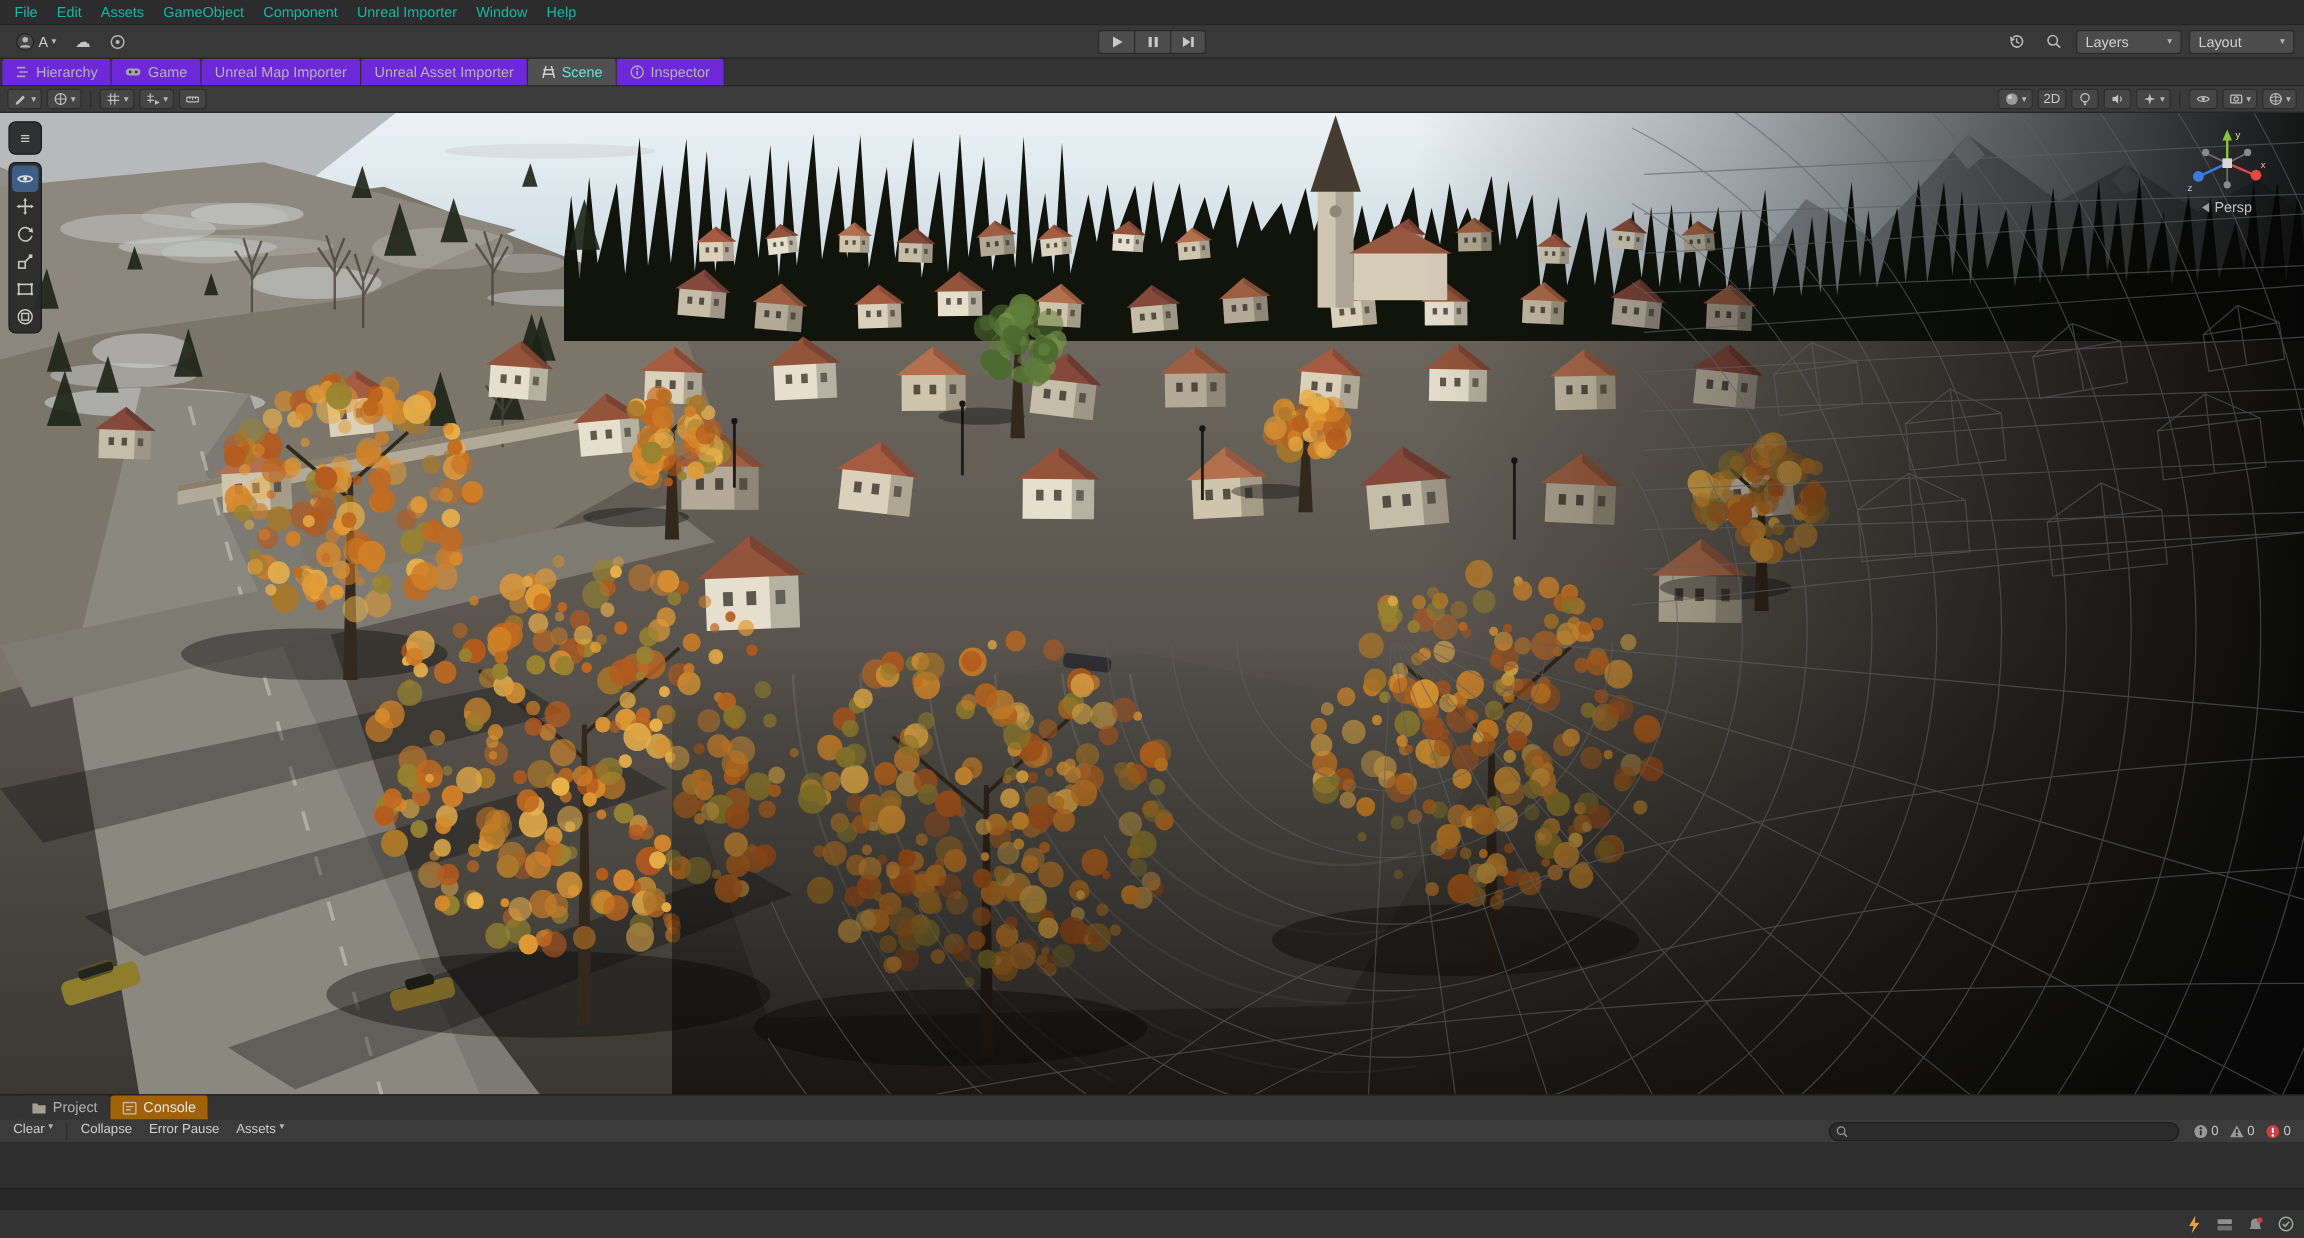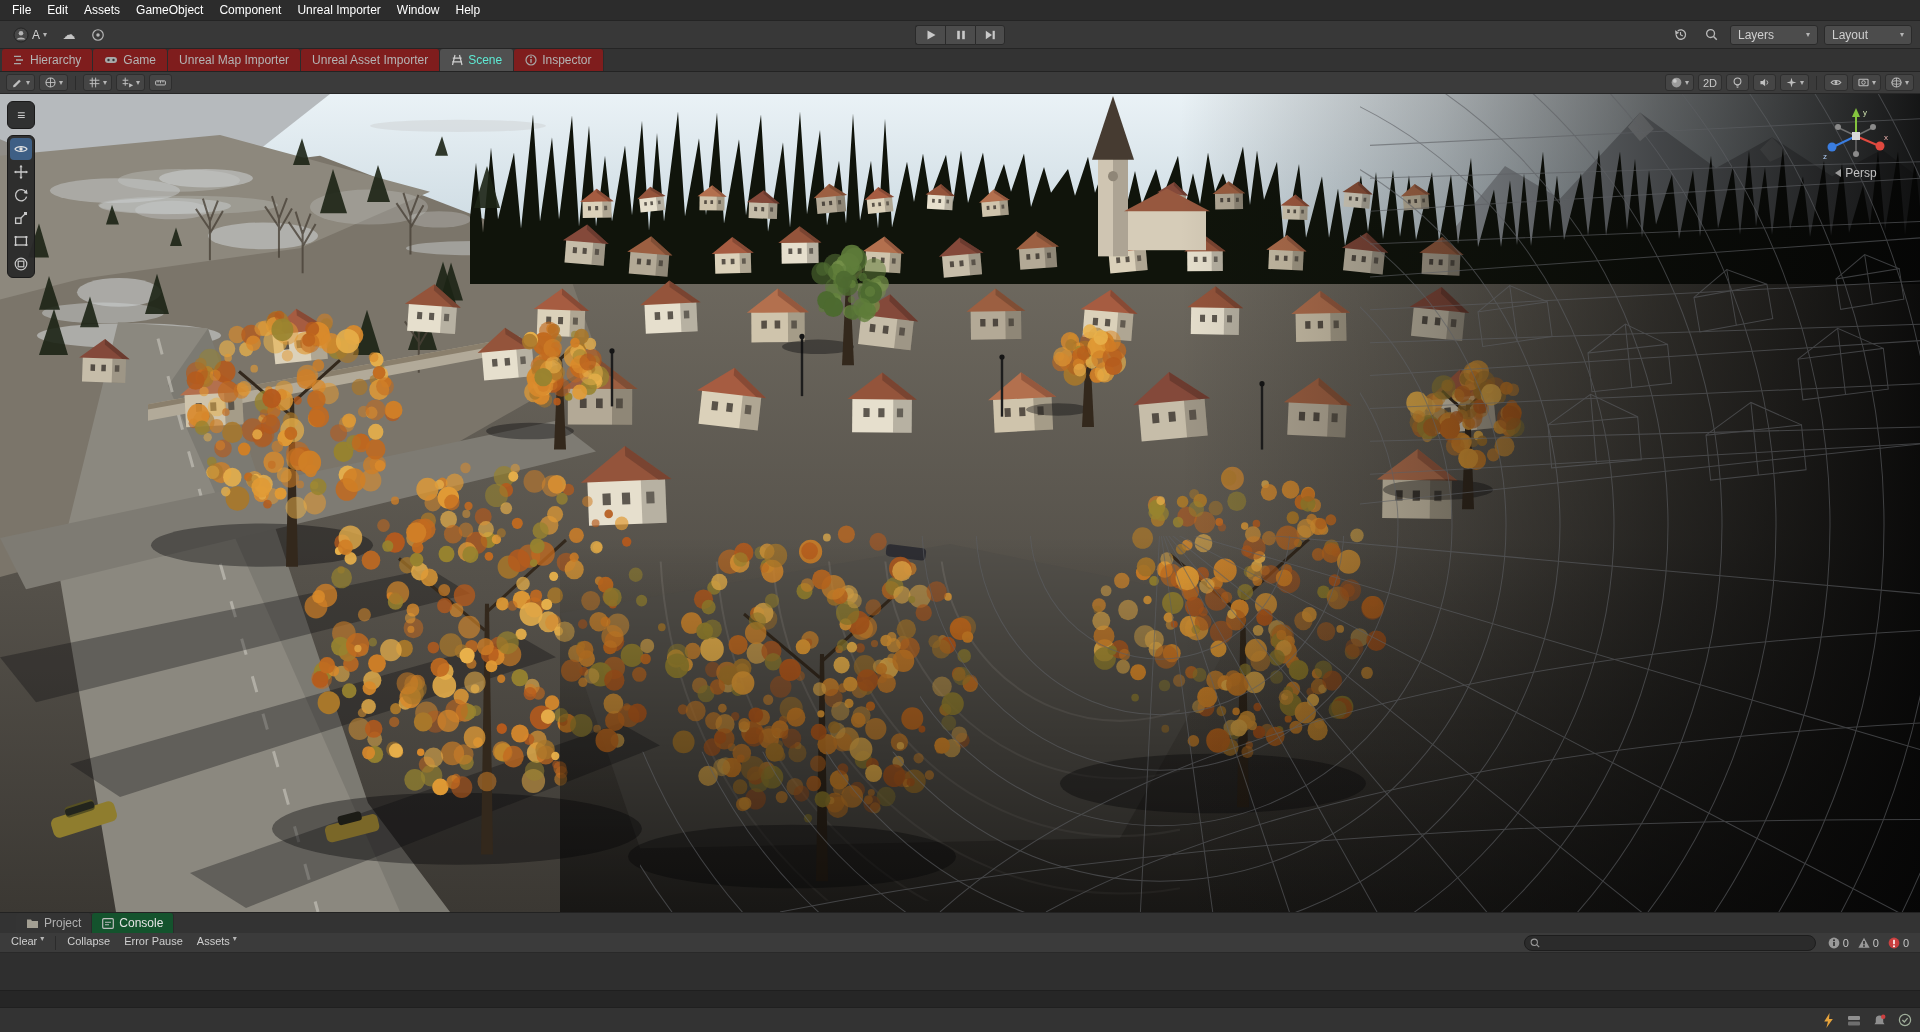--- a/index.html
+++ b/index.html
@@ -13,39 +13,39 @@
 .win-btn{width:45px;height:100%;display:flex;align-items:center;justify-content:center;color:#c0c0c0}
 .min-glyph{width:10px;height:1px;background:#c0c0c0;display:block}
 .restore-glyph{position:relative;width:12px;height:12px;display:block}
 .restore-glyph i{position:absolute;width:8px;height:8px;border:1px solid #c0c0c0}
 .restore-glyph .back{left:3px;top:0}
 .restore-glyph .front{left:0;top:3px;background:#191919}
 .close-glyph{font-size:15px;line-height:1}
 
 
 .menubar{height:21px;background:#2c2c2c;display:flex;align-items:center;padding:0 4px;flex:none;border-bottom:1px solid #242424}
-.menu-item{padding:0 8px;color:#ffffff}
+.menu-item{padding:0 8px;color:#14b8a6}
 
 
 .toolbar{height:28px;background:#383838;border-bottom:1px solid #252525;display:flex;align-items:center;padding:0 8px;position:relative;flex:none}
 .tb-group{display:flex;align-items:center;gap:5px}
 .tb-center{position:absolute;left:50%;top:50%;transform:translate(-50%,-50%);display:flex}
 .tb-right{margin-left:auto;display:flex;align-items:center;gap:6px}
 .tb-btn{height:20px;min-width:24px;display:flex;align-items:center;justify-content:center;gap:3px;background:#4c4c4c;border:1px solid #2a2a2a;border-radius:3px;padding:0 4px;color:#cfcfcf}
 .tb-btn.flat{background:transparent;border-color:transparent}
 .transport .tb-btn{border-radius:0;width:30px;border-right-width:0}
 .transport .tb-btn:first-child{border-radius:3px 0 0 3px}
 .transport .tb-btn:last-child{border-radius:0 3px 3px 0;border-right-width:1px}
 .dd{min-width:88px;justify-content:space-between;padding:0 7px;font-size:12px}
 .caret{font-size:8px;color:#b5b5b5;line-height:1}
 .cloud-glyph{font-size:13px;color:#c4c4c4;line-height:1}
 
 
 .tabbar{height:23px;background:#333;display:flex;align-items:flex-end;padding:1px 0 0 2px;flex:none;border-bottom:1px solid #232323}
-.tab{height:22px;display:flex;align-items:center;gap:5px;padding:0 11px;background:#7f1d1d;color:#b4b4b4;border-right:1px solid #2b2b2b;border-radius:3px 3px 0 0;font-size:12px;white-space:nowrap}
+.tab{height:22px;display:flex;align-items:center;gap:5px;padding:0 11px;background:#6d28d9;color:#b4b4b4;border-right:1px solid #2b2b2b;border-radius:3px 3px 0 0;font-size:12px;white-space:nowrap}
 .tab.active{background:#505050;color:#5eead4}
 
 
 .scene-toolbar{height:22px;background:#3b3b3b;border-bottom:1px solid #272727;display:flex;align-items:center;padding:0 6px;gap:4px;flex:none}
 .stb-right{margin-left:auto;display:flex;align-items:center;gap:4px}
 .sbtn{height:17px;display:flex;align-items:center;gap:2px;padding:0 4px;background:#454545;border:1px solid #2e2e2e;border-radius:3px;color:#c9c9c9;font-size:11px}
 .sep{width:1px;height:14px;background:#2b2b2b;margin:0 3px}
 
 
 .scene{position:relative;flex:1;min-height:0;background:#101010;overflow:hidden}
@@ -54,21 +54,21 @@
 .toolcol-panel{background:rgba(41,41,41,.95);border:1px solid #1a1a1a;border-radius:6px;padding:2px;display:flex;flex-direction:column;gap:1px}
 .tool-btn{width:22px;height:22px;display:flex;align-items:center;justify-content:center;border-radius:4px;color:#c9c9c9;font-size:14px}
 .tool-btn.active{background:#3e5f85}
 .gizmo-wrap{position:absolute;top:8px;right:22px;z-index:5;display:flex;flex-direction:column;align-items:center}
 .persp{display:flex;align-items:center;gap:4px;color:#c2c2c2;font-size:12px;margin-top:-6px}
 .persp-tri{width:0;height:0;border-top:4px solid transparent;border-bottom:4px solid transparent;border-right:6px solid #9a9a9a}
 
 
 .bottom-tabs{height:21px;background:#333;display:flex;align-items:flex-end;padding-left:16px;border-top:1px solid #222;flex:none}
 .btab{height:20px;display:flex;align-items:center;gap:5px;padding:0 10px;background:#343434;color:#b0b0b0;border-right:1px solid #2a2a2a;border-radius:3px 3px 0 0;font-size:12px}
-.btab.active{background:#14532d;color:#e4e4e4}
+.btab.active{background:#a16207;color:#e4e4e4}
 .console-toolbar{height:20px;background:#3b3b3b;border-bottom:1px solid #292929;display:flex;align-items:center;padding:0 5px;gap:2px;flex:none}
 .cbtn{height:16px;display:flex;align-items:flex-start;gap:3px;padding:0 6px;color:#cfcfcf;font-size:11px;border-radius:2px}
 .console-search{margin-left:auto;position:relative;width:292px;height:16px;margin-right:10px}
 .console-search input{width:100%;height:100%;background:#2b2b2b;border:1px solid #1d1d1d;border-radius:8px;color:#ddd;font-size:11px;padding:0 8px 0 20px;outline:none}
 .search-glyph{position:absolute;left:5px;top:2px}
 .badges{display:flex;align-items:center;gap:9px;margin-right:6px}
 .badge{display:flex;align-items:center;gap:3px;color:#c4c4c4;font-size:11px}
 .console-body{height:54px;background:#2f2f2f;flex:none;display:flex;flex-direction:column}
 .console-list{flex:1;background:#2f2f2f}
 .console-detail{height:17px;background:#262626;border-top:1px solid #1f1f1f}

